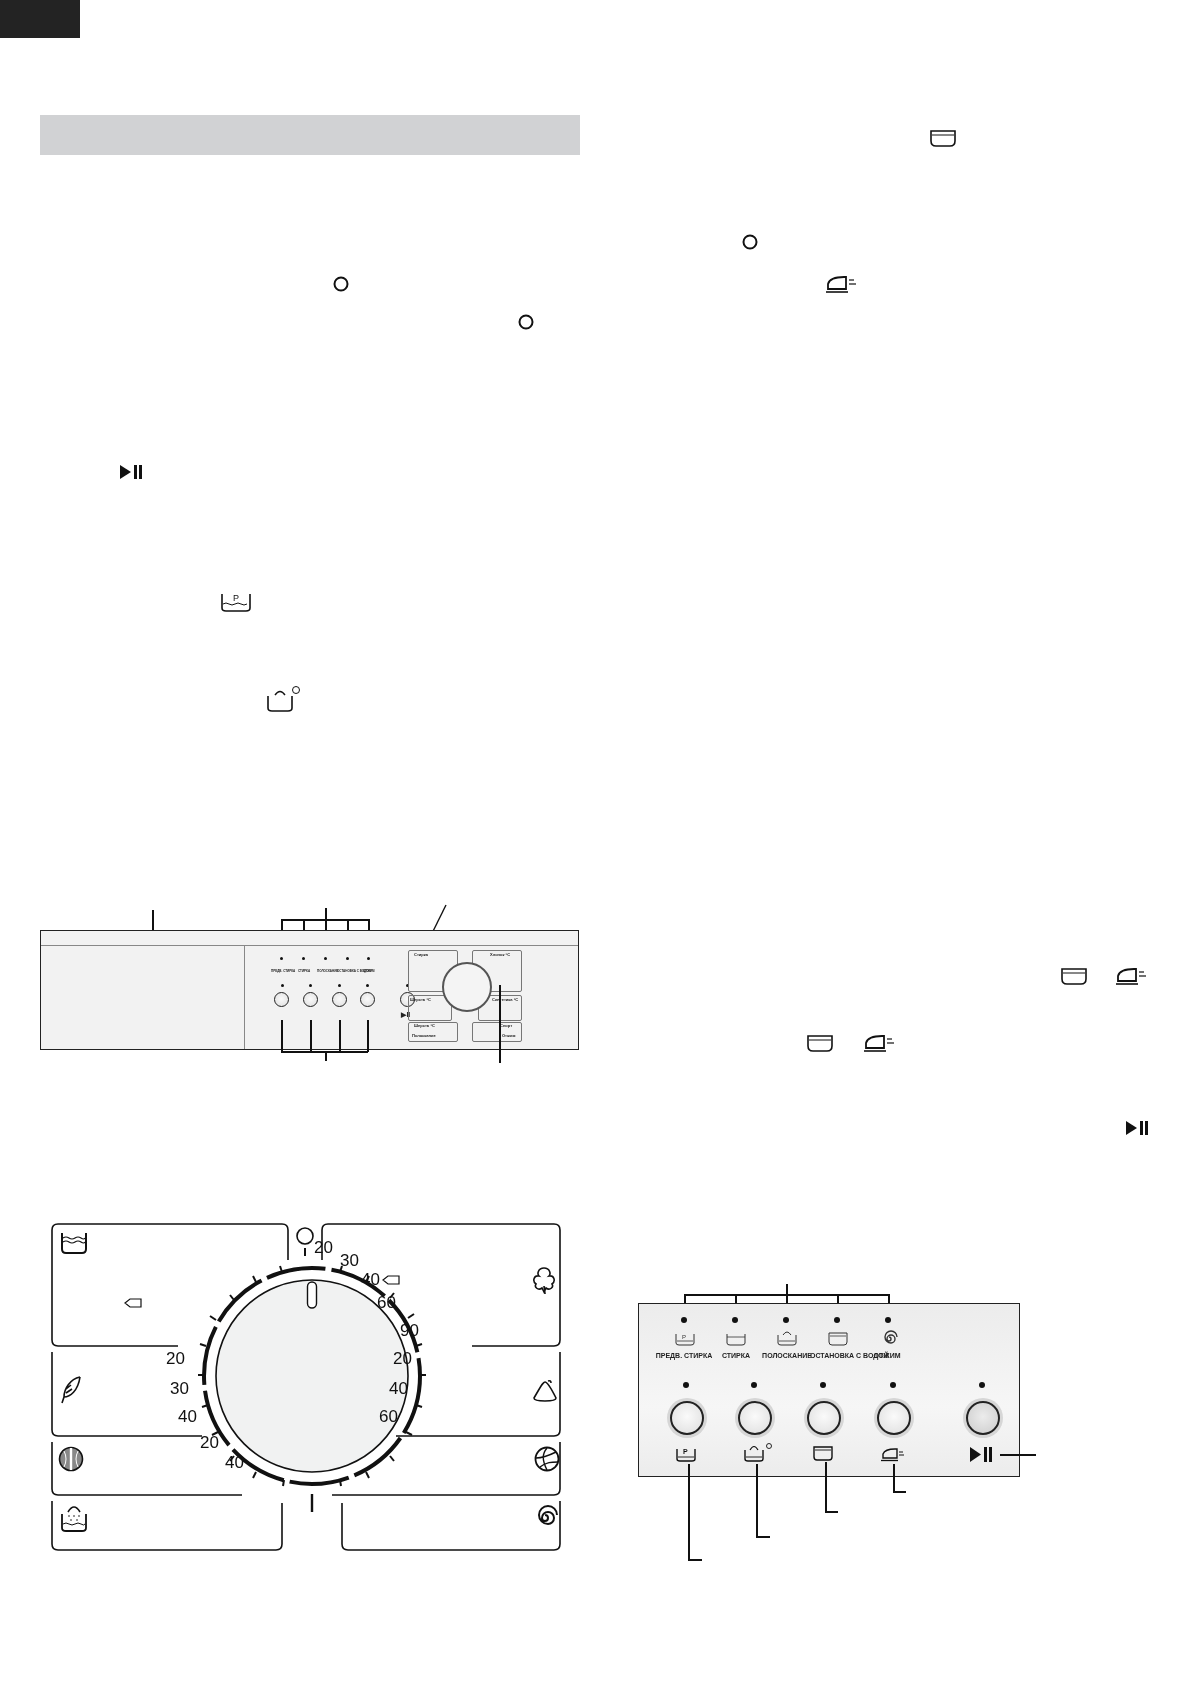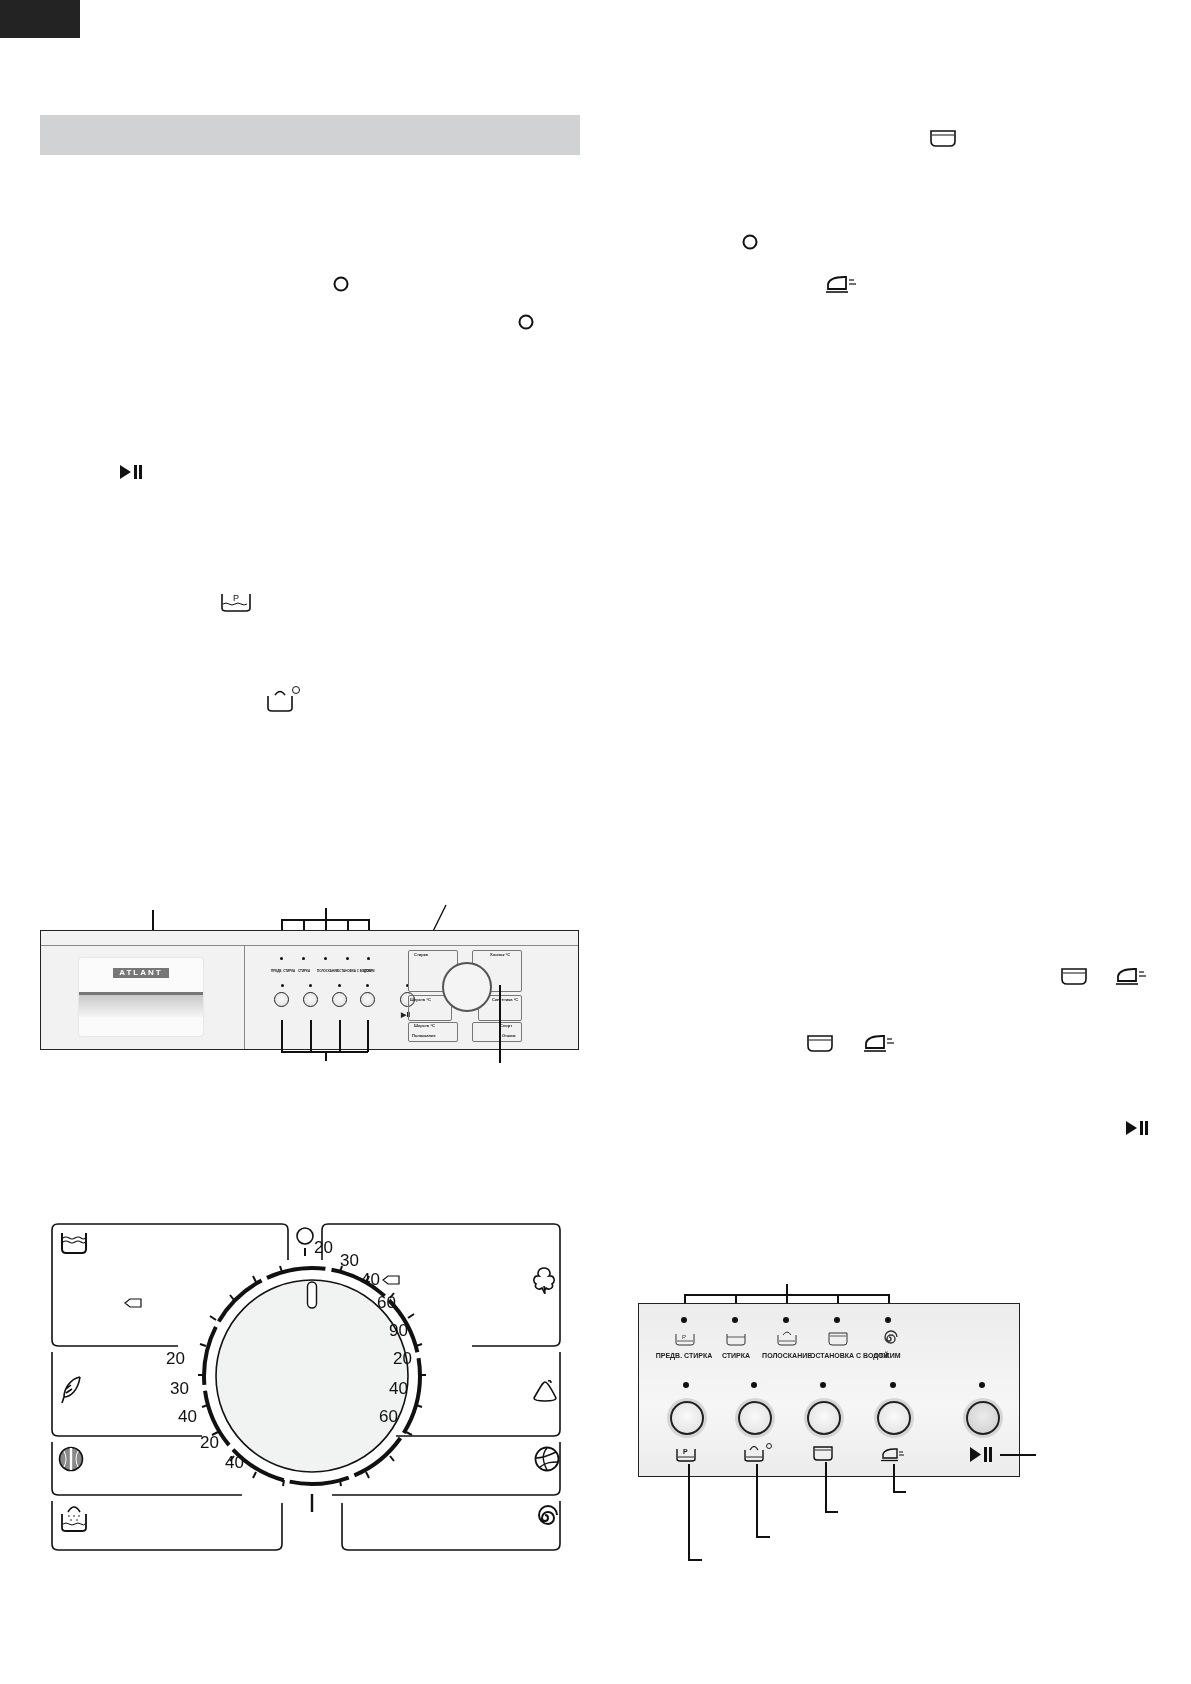--- a/index.html
+++ b/index.html
@@ -95,25 +95,20 @@
   <div class="line" style="left:347px;top:919px;width:1.5px;height:37px"></div>
   <div class="line" style="left:368px;top:919px;width:1.5px;height:37px"></div>
   <svg class="ico" style="left:398px;top:905px" width="50" height="95">
       <line x1="48" y1="0" x2="2" y2="93" stroke="#111" stroke-width="1.4"></line>
     </svg>
 
   <div class="abs" style="left:40px;top:930px;width:537px;height:118px;border:1.5px solid #222;background:#f2f2f2;">
     <div class="abs" style="left:0;top:14px;width:537px;height:1px;background:#888"></div>
     <div class="abs" style="left:203px;top:15px;width:1px;height:103px;background:#888"></div>
 
-    <div class="abs" style="left:38px;top:27px;width:124px;height:78px;background:#fbfbfb;border-radius:3px;box-shadow:0 0 2px #ccc">
-      <div class="abs" style="left:34px;top:10px;width:56px;height:10px;background:#777;color:#fff;font-size:8px;font-weight:bold;letter-spacing:2px;text-align:center;line-height:10px">ATLANT</div>
-      <div class="abs" style="left:0;top:34px;width:124px;height:3px;background:#777"></div>
-      <div class="abs" style="left:0;top:37px;width:124px;height:22px;background:linear-gradient(#c9c9c9,#f5f5f5)"></div>
-    </div>
 
     <div class="led" style="left:239px;top:26px;width:3px;height:3px"></div>
     <div class="led" style="left:261px;top:26px;width:3px;height:3px"></div>
     <div class="led" style="left:283px;top:26px;width:3px;height:3px"></div>
     <div class="led" style="left:305px;top:26px;width:3px;height:3px"></div>
     <div class="led" style="left:326px;top:26px;width:3px;height:3px"></div>
     <div class="tiny" style="left:230px;top:38px;font-size:3px">ПРЕДВ. СТИРКА</div>
     <div class="tiny" style="left:257px;top:38px;font-size:3px">СТИРКА</div>
     <div class="tiny" style="left:276px;top:38px;font-size:3px">ПОЛОСКАНИЕ</div>
     <div class="tiny" style="left:296px;top:38px;font-size:3px">ОСТАНОВКА С ВОДОЙ</div>
@@ -215,21 +210,21 @@
     </g>
   </svg>
 
   <div class="label-num" style="left:264px;top:18px">20</div>
   <div class="label-num" style="left:290px;top:31px">30</div>
   <div class="label-num" style="left:311px;top:50px">40</div>
   <svg class="ico" style="left:332px;top:55px" width="18" height="10">
       <path d="M1,5 L6,1 L17,1 L17,9 L6,9 Z" fill="none" stroke="#111" stroke-width="1.2"></path>
     </svg>
   <div class="label-num" style="left:327px;top:73px">60</div>
-  <div class="label-num" style="left:339px;top:101px">90</div>
+  <div class="label-num" style="left:350px;top:101px">90</div>
 
   <div class="label-num" style="left:343px;top:129px">20</div>
   <div class="label-num" style="left:339px;top:159px">40</div>
   <div class="label-num" style="left:329px;top:187px">60</div>
 
   <div class="label-num" style="left:116px;top:129px">20</div>
   <div class="label-num" style="left:120px;top:159px">30</div>
   <div class="label-num" style="left:128px;top:187px">40</div>
 
   <div class="label-num" style="left:150px;top:213px">20</div>

